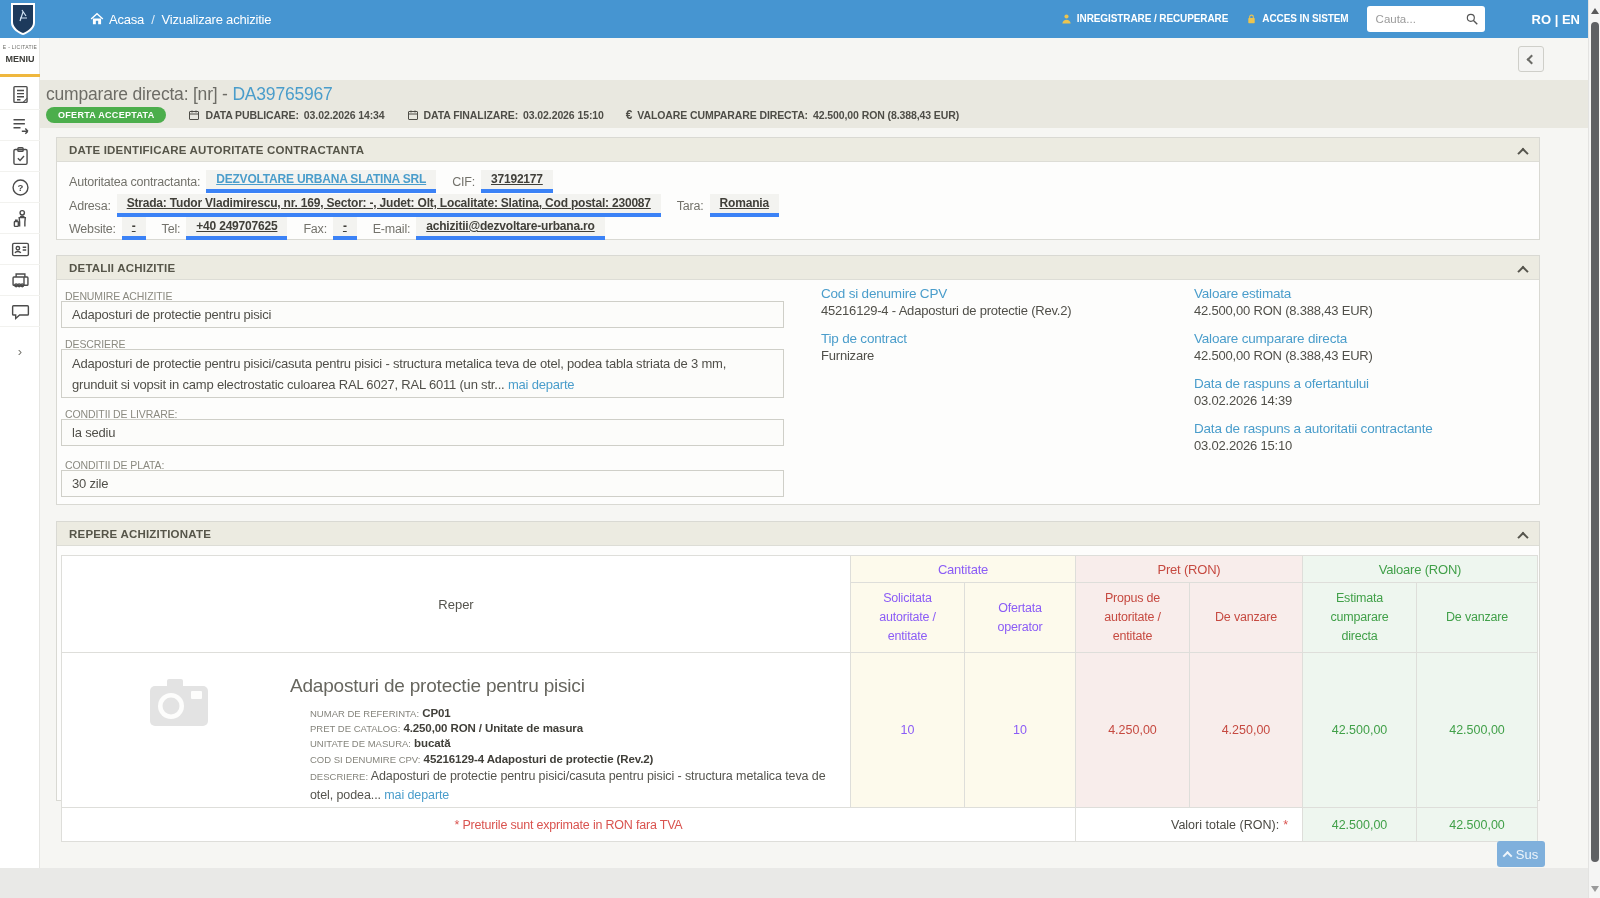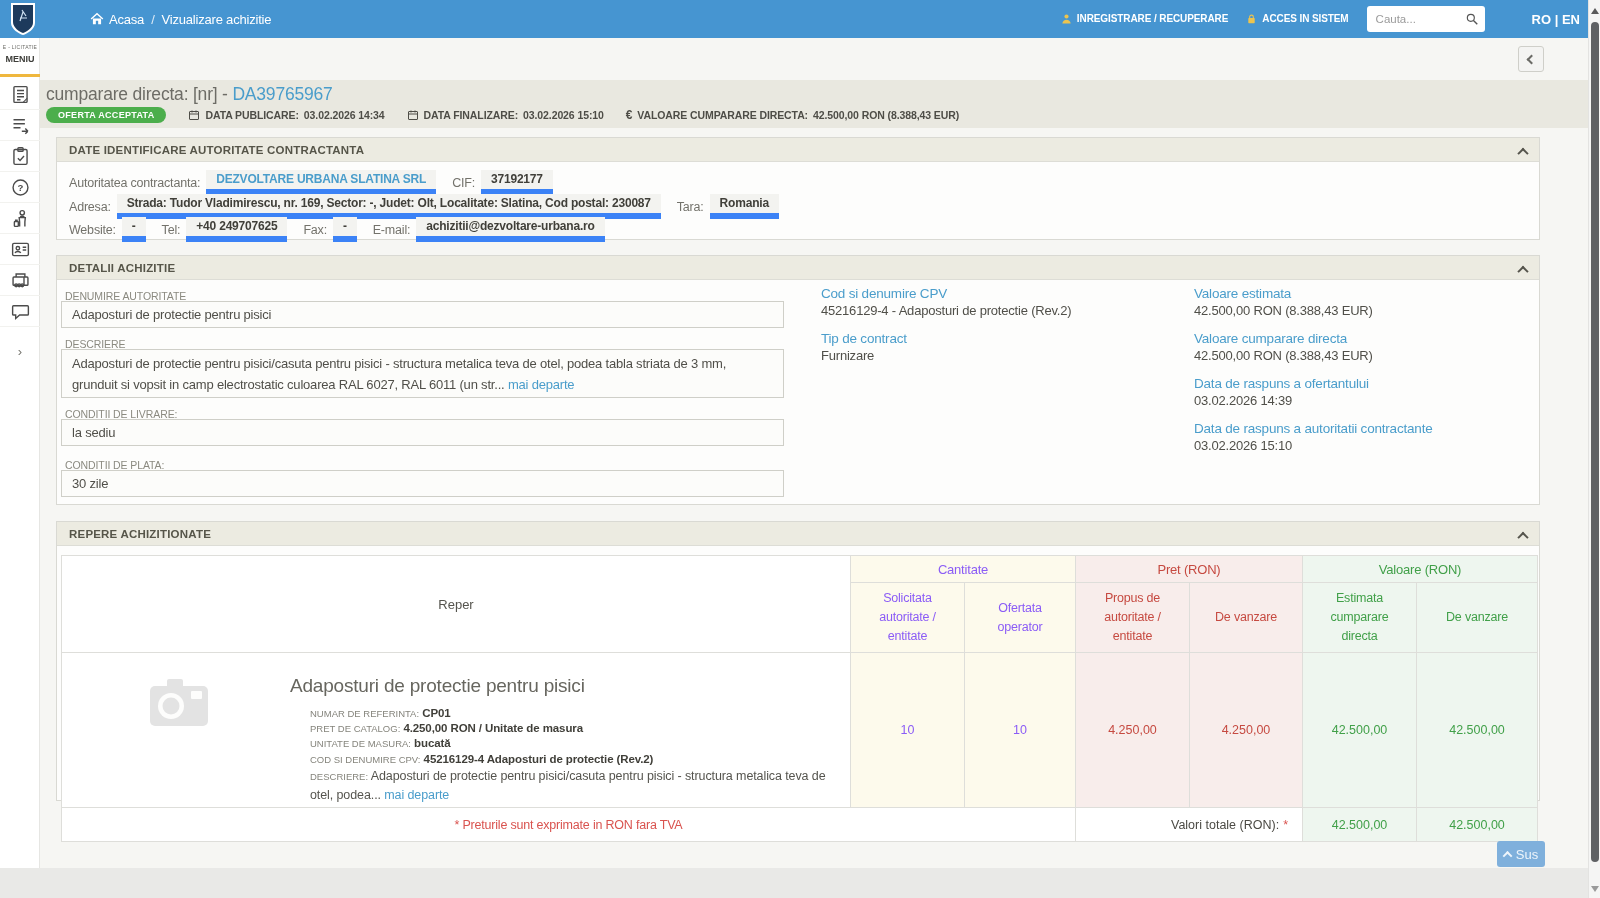--- a/index.html
+++ b/index.html
@@ -53,21 +53,21 @@
   
   .panel { position:absolute; background:#fdfdfc; border:1px solid #d9d9d3; }
   .panel-h { height:24px; background:#ecebe1; border-bottom:1px solid #ddddd6; display:flex; align-items:center; padding:0 12px; font-size:11.5px; font-weight:bold; color:#565549; letter-spacing:0.2px; position:relative; }
   .chev { width:8px; height:8px; border:solid #55544c; border-width:2px 2px 0 0; display:inline-block; }
   .chev.up { transform:rotate(-45deg) translate(-1px,1px); }
   .chev.left { transform:rotate(-135deg); }
   .panel-h .chev-wrap { position:absolute; right:12px; top:8px; cursor:pointer; }
 
   
   .auth-row { position:absolute; left:12px; display:flex; align-items:center; gap:6px; font-size:12.5px; color:#73726b; letter-spacing:-0.2px; white-space:nowrap; }
-  .chip { background:#f3f3f0; border-bottom:6px solid #3b82f6; padding:2px 10px 3px; color:#403f39; font-weight:bold; font-size:12px; }
+  .chip { background:#f3f3f0; border-bottom:4px solid #3b82f6; padding:2px 10px 3px; color:#403f39; font-weight:bold; font-size:12px;text-decoration:underline; }
   .chip.link { color:#4a9dcb; cursor:pointer; }
   .gap-l { margin-left:10px;text-align:center; }
 
   
   .fld-label { position:absolute; font-size:10.5px; color:#8b8a80; letter-spacing:-0.1px; }
   .fld-box { position:absolute; border:1px solid #cfcfc8; background:#fcfcfa; font-size:13px; color:#504f49; letter-spacing:-0.2px; padding:0 10px; display:flex; align-items:center; }
   .fld-area { position:absolute; border:1px solid #cfcfc8; background:#fcfcfa; font-size:13px; color:#504f49; letter-spacing:-0.2px; padding:3px 10px; line-height:21px; }
   .lnk { color:#4a9dcb; cursor:pointer; }
   .info-group { margin-bottom:13px; }
   .info-label { font-size:13.5px; color:#4a9dcb; letter-spacing:-0.2px; margin-bottom:2px; cursor:pointer; }
@@ -282,21 +282,21 @@
       <span class="chip">achizitii@dezvoltare-urbana.ro</span>
     </div>
   </div>
 
   <div class="panel" style="left:56px; top:255px; width:1484px; height:250px;">
     <div class="panel-h">
       <span>DETALII ACHIZITIE</span>
       <span class="chev-wrap"><span class="chev up"></span></span>
     </div>
 
-    <div class="fld-label" style="left:8px; top:34px;">DENUMIRE AUTORITATE</div>
+    <div class="fld-label" style="left:8px; top:34px;">DENUMIRE ACHIZITIE</div>
     <div class="fld-box" style="left:4px; top:45px; width:723px; height:27px;">Adaposturi de protectie pentru pisici</div>
 
     <div class="fld-label" style="left:8px; top:82px;">DESCRIERE</div>
     <div class="fld-area" style="left:4px; top:93px; width:723px; height:49px;"><span>Adaposturi de protectie pentru pisici/casuta pentru pisici - structura metalica teva de otel, podea tabla striata de 3 mm, grunduit si vopsit in camp electrostatic culoarea RAL 6027, RAL 6011 (un str...</span> <span class="lnk">mai departe</span></div>
 
     <div class="fld-label" style="left:8px; top:152px;">CONDITII DE LIVRARE:</div>
     <div class="fld-box" style="left:4px; top:163px; width:723px; height:27px;">la sediu</div>
 
     <div class="fld-label" style="left:8px; top:203px;">CONDITII DE PLATA:</div>
     <div class="fld-box" style="left:4px; top:214px; width:723px; height:27px;">30 zile</div>

